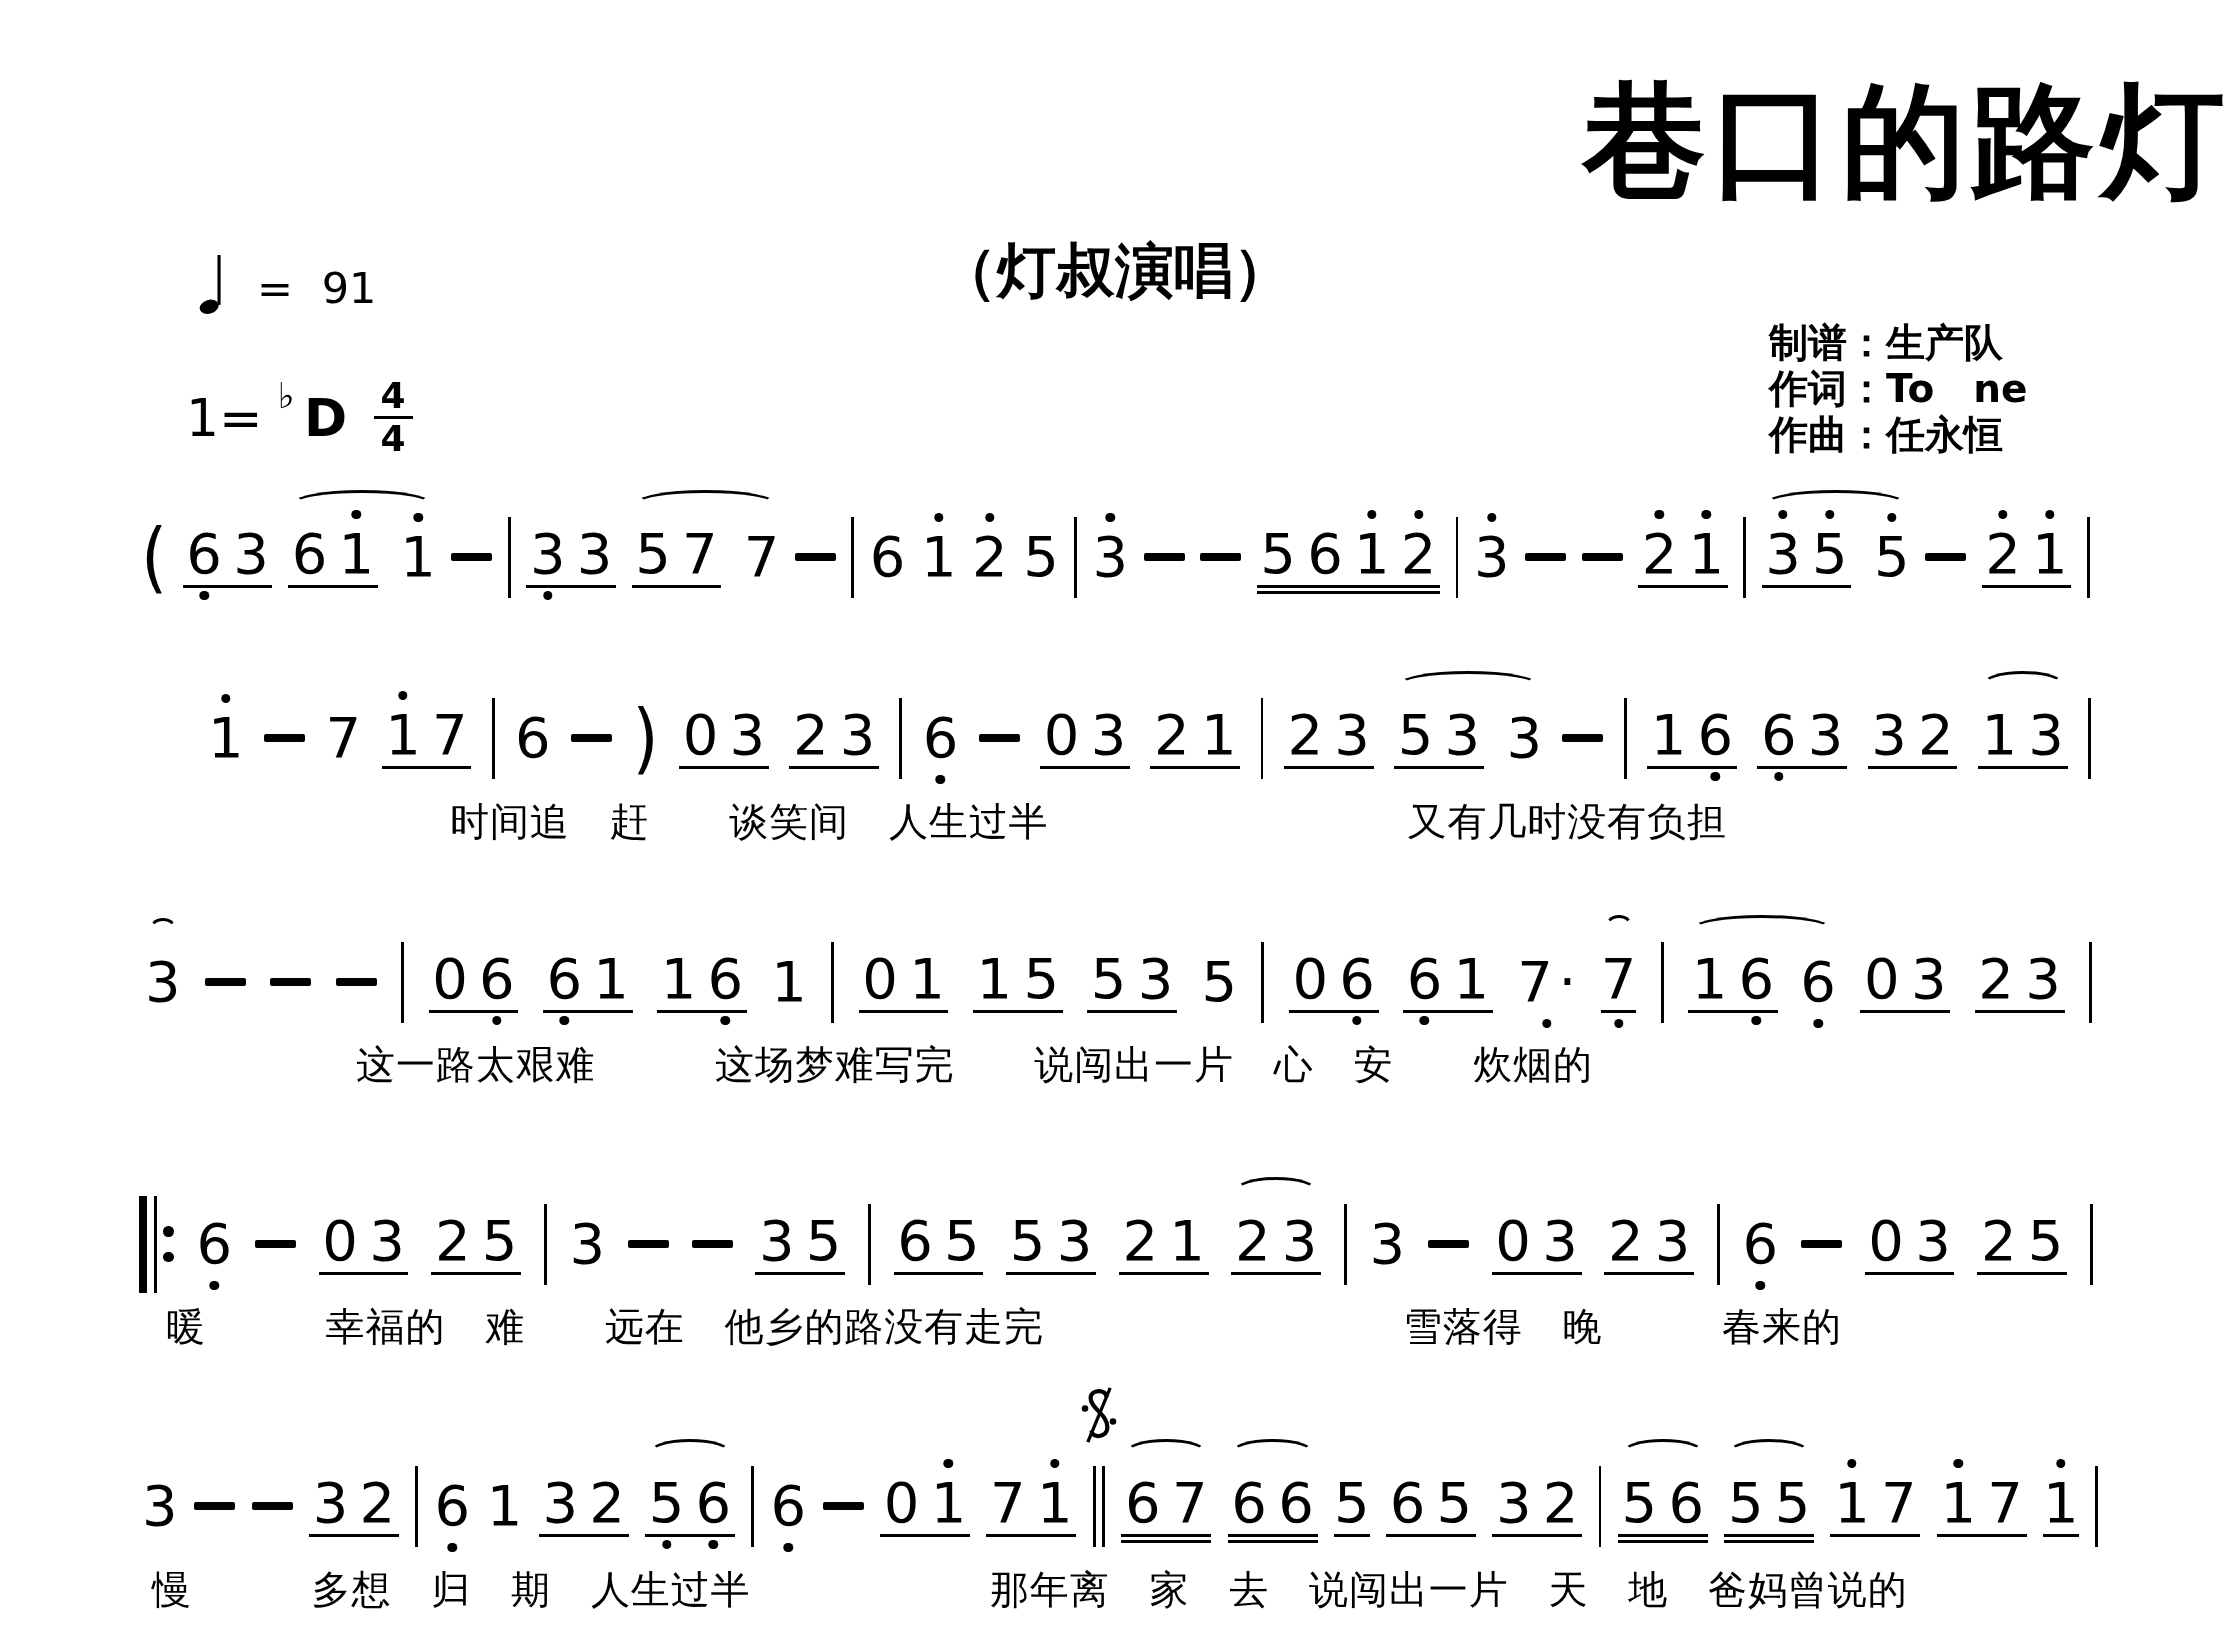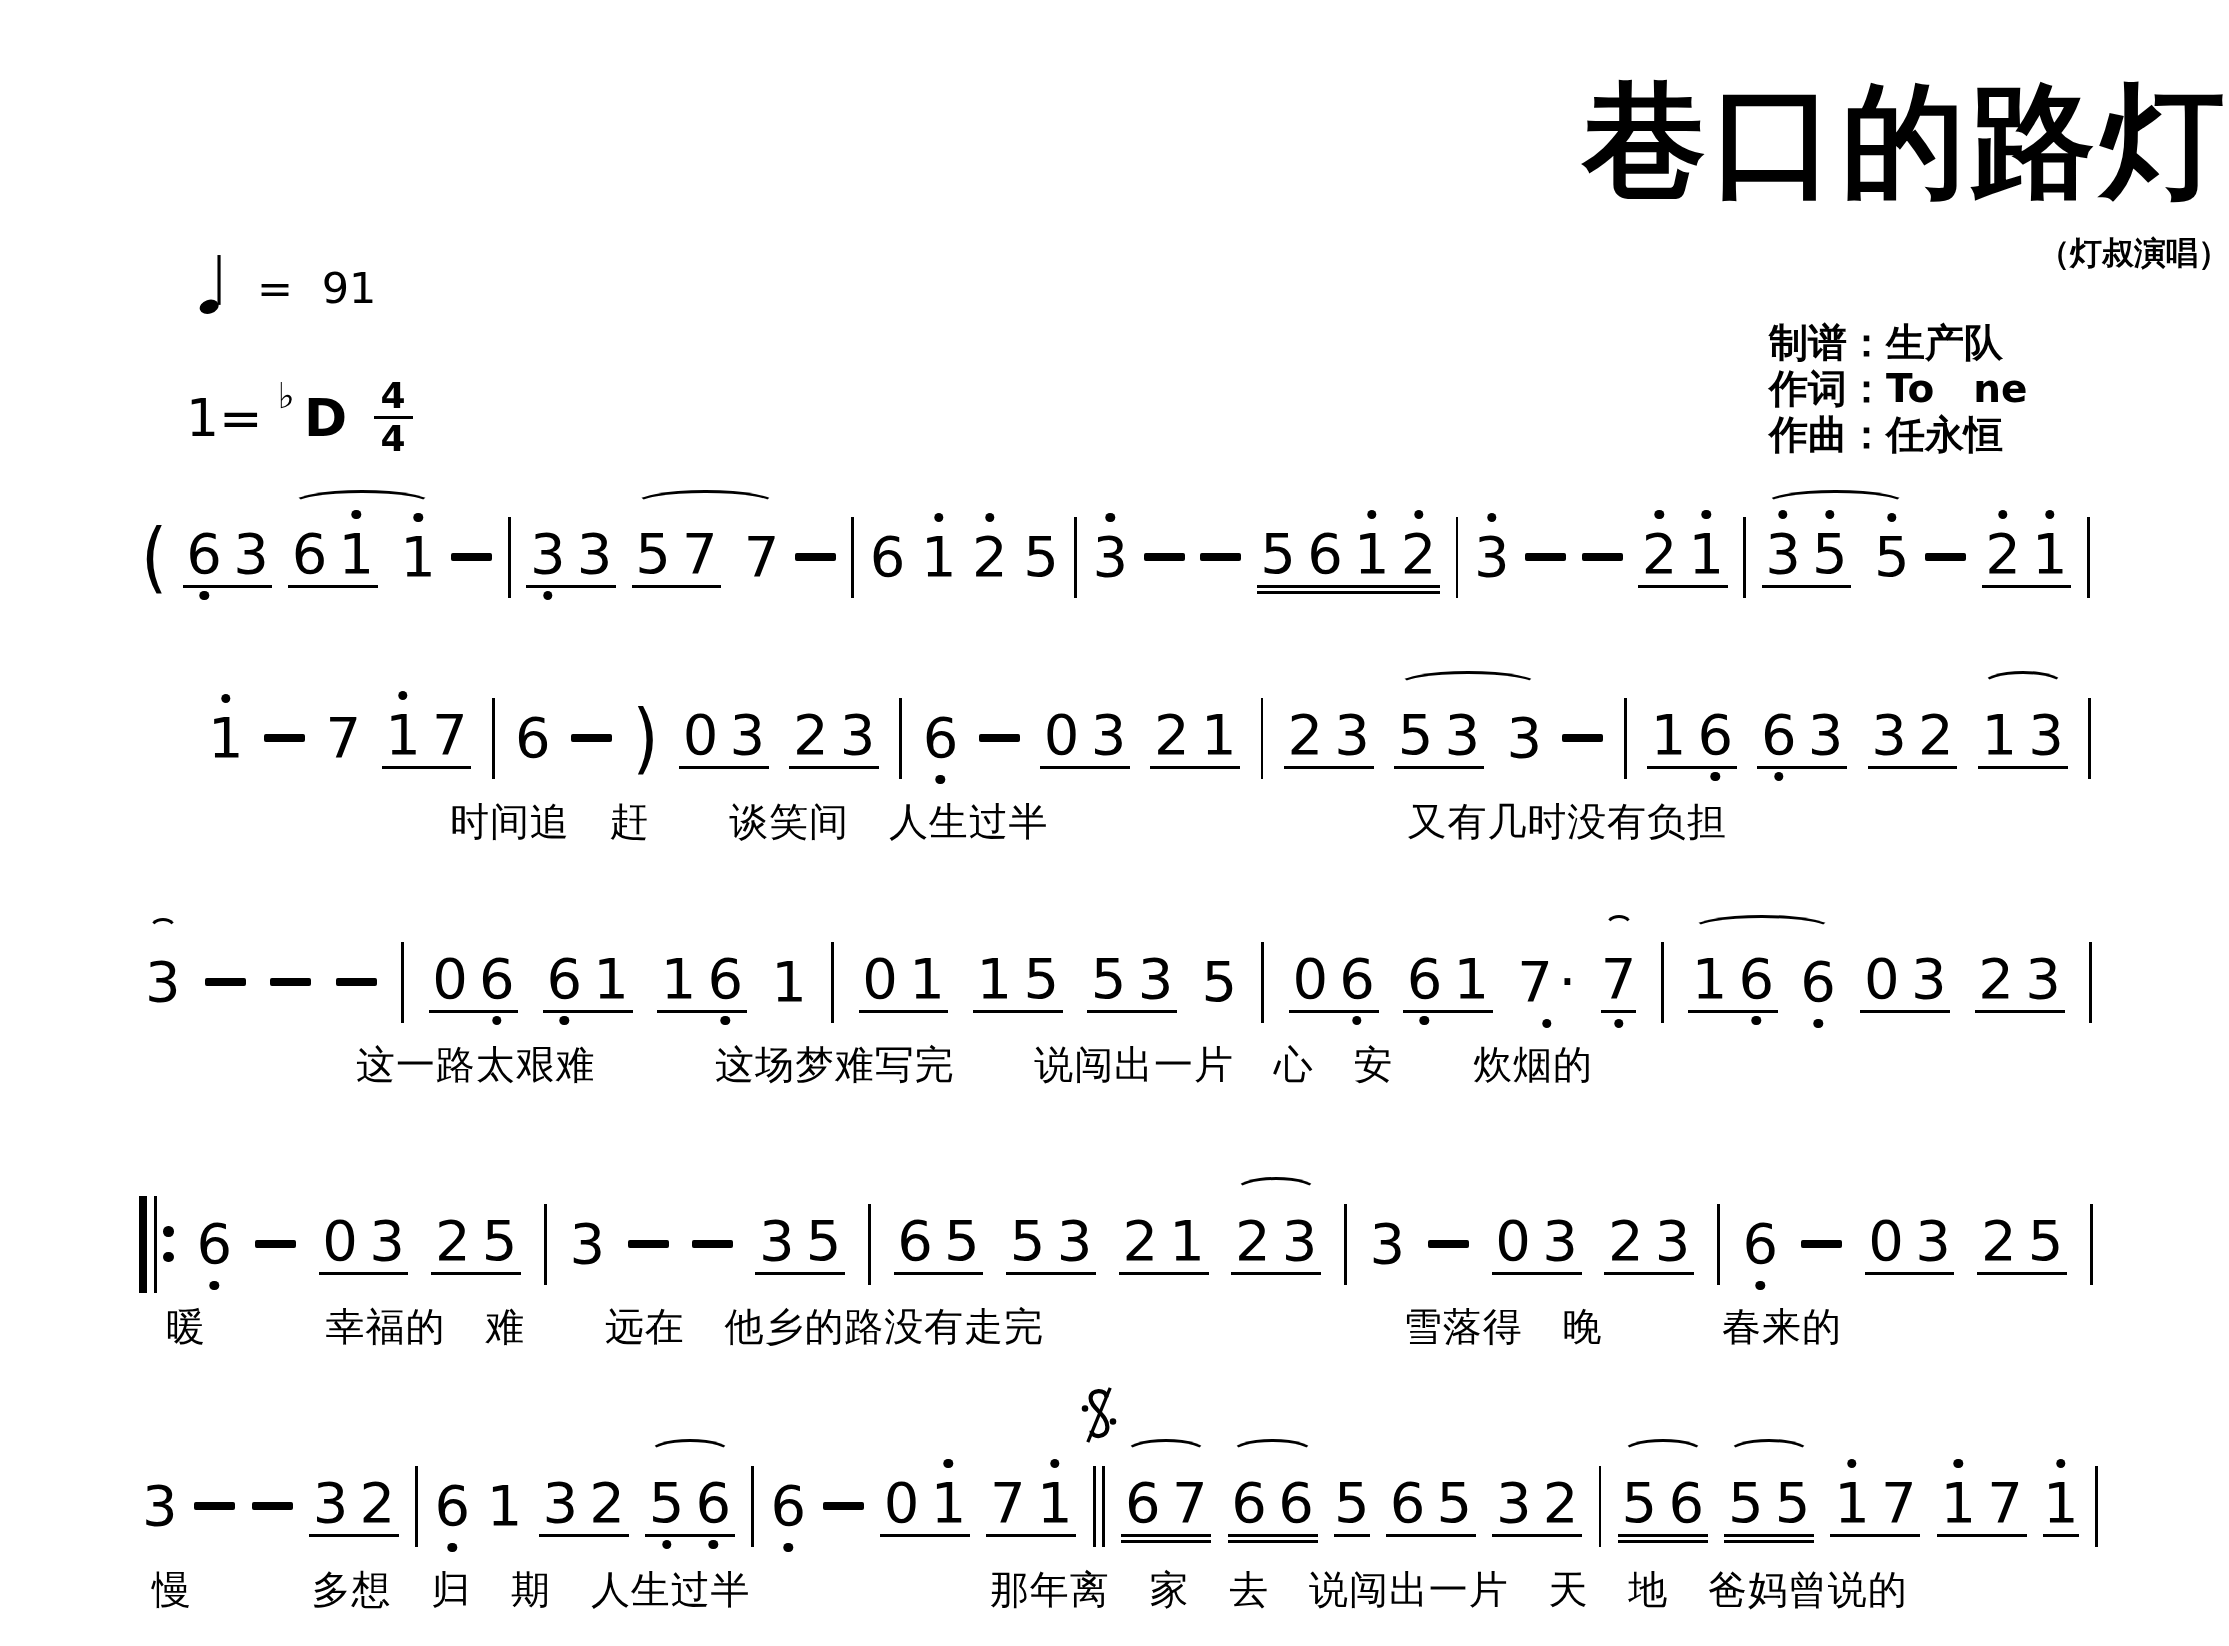--- a/index.html
+++ b/index.html
@@ -1,22 +1,22 @@
 <!DOCTYPE html>
 <html style="font-size:15px"><head>
 <meta charset="utf-8">
 <style>
   html,body{margin:0;padding:0;background:#fff;}
   #sheet{position:relative;width:2230px;height:1646px;background:#ffffff;color:#000;
          font-family:"DejaVu Sans","Liberation Sans",sans-serif;overflow:hidden;}
   
   .title{position:absolute;top:73px;left:0;width:100%;text-align:right;
          font-size:124px;font-weight:900;letter-spacing:5.6px;line-height:1.1;}
-  .subtitle{position:absolute;top:232px;left:0;width:100%;text-align:right;
-         font-size:32px;font-weight:600;}
+  .subtitle{position:absolute;top:232px;left:0;width:100%;text-align:center;
+         font-size:59px;font-weight:600;}
   .tempo{position:absolute;top:251px;left:199px;display:flex;align-items:center;gap:34px;}
   .tempo .tlabel{font-size:43px;word-spacing:15px;}
   .keysig{position:absolute;top:377px;left:186px;display:flex;align-items:center;gap:9.4px;font-size:52px;}
   .keysig .flat{font-size:36px;position:relative;top:-22.5px;margin-left:5.6px;}
   .keysig .tonic{font-weight:600;}
   .ts{display:inline-flex;flex-direction:column;align-items:center;margin-left:17px;}
   .ts span{font-size:36px;font-weight:700;line-height:1.05;}
   .ts-line{width:39px;height:3.7px;background:#000;margin:0.9px 0;}
   .credits{position:absolute;top:320px;left:1769px;font-size:39px;line-height:1.18;font-weight:700;}
   

